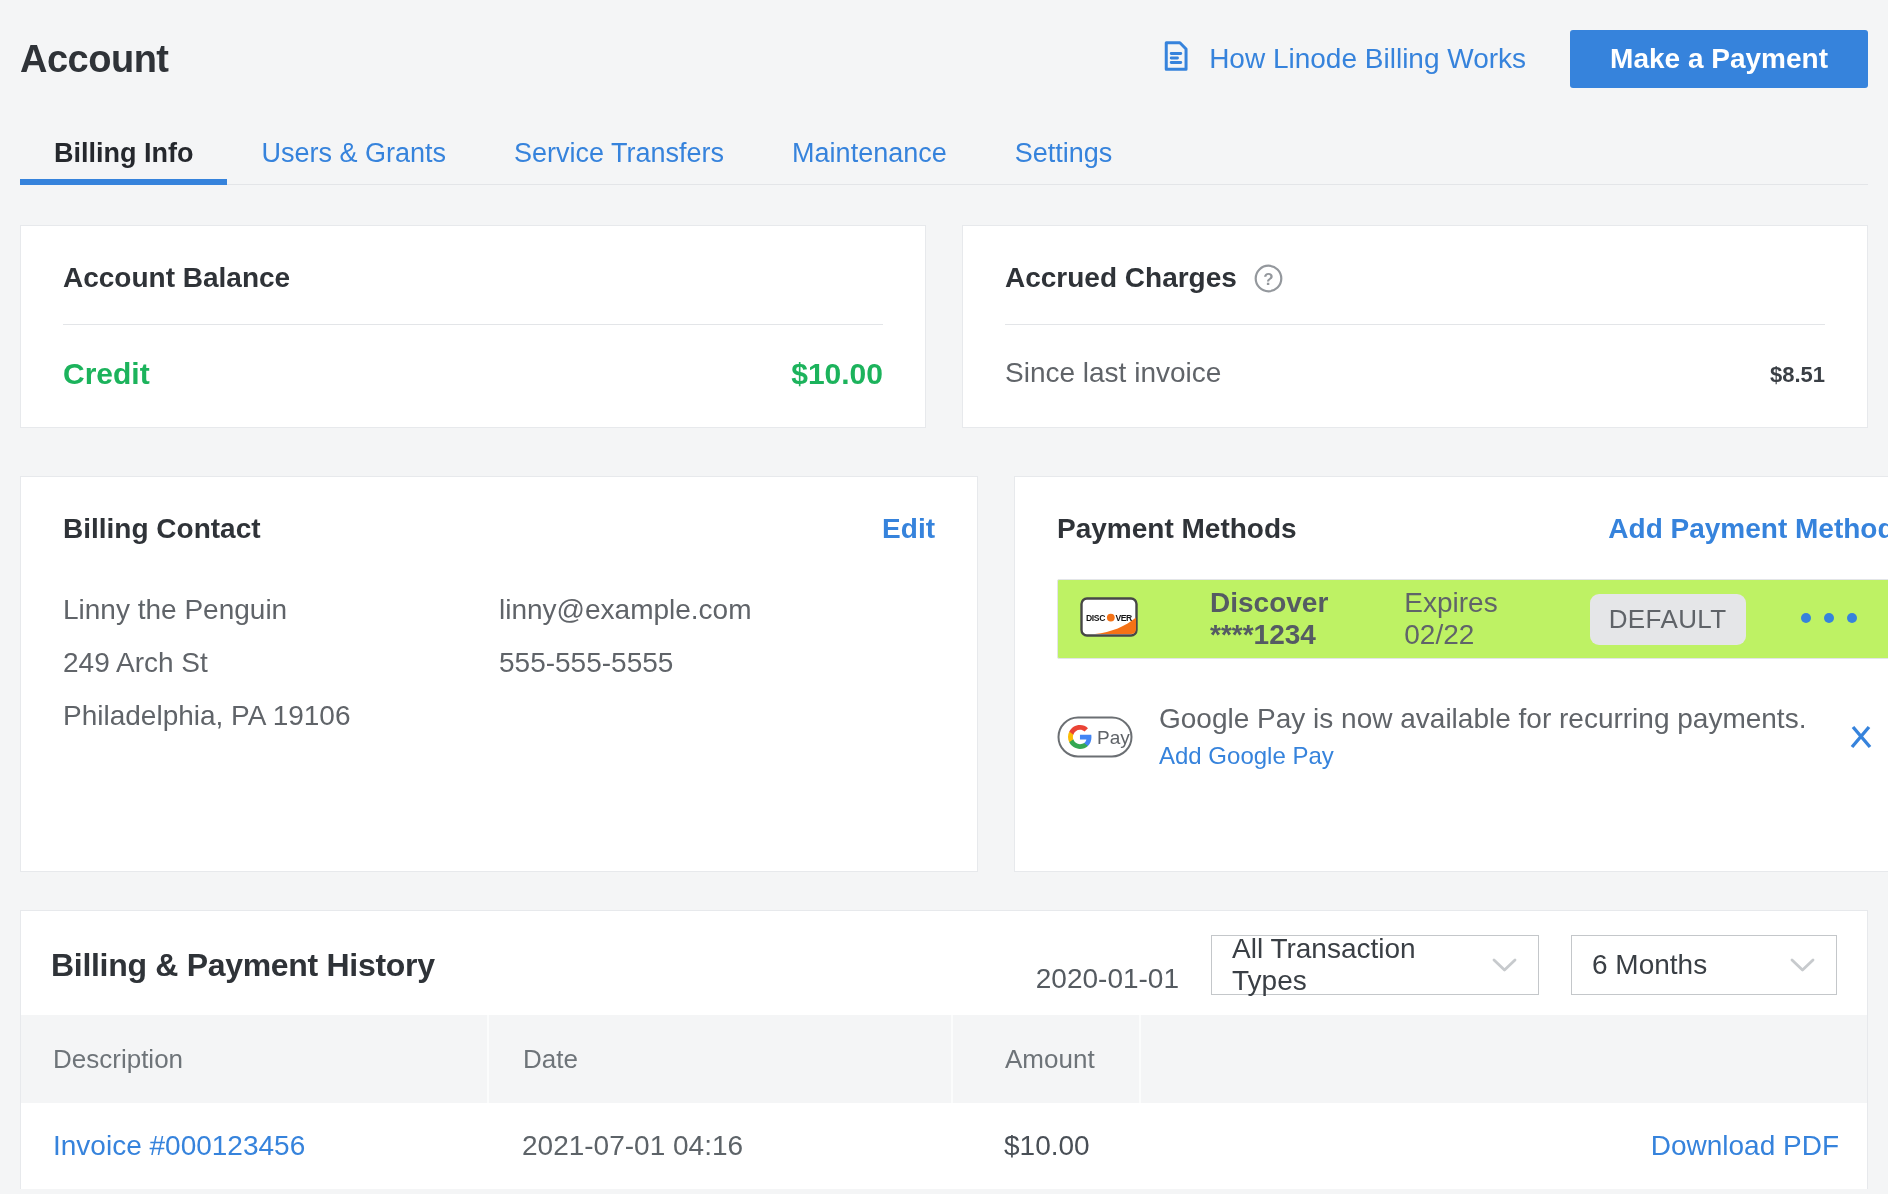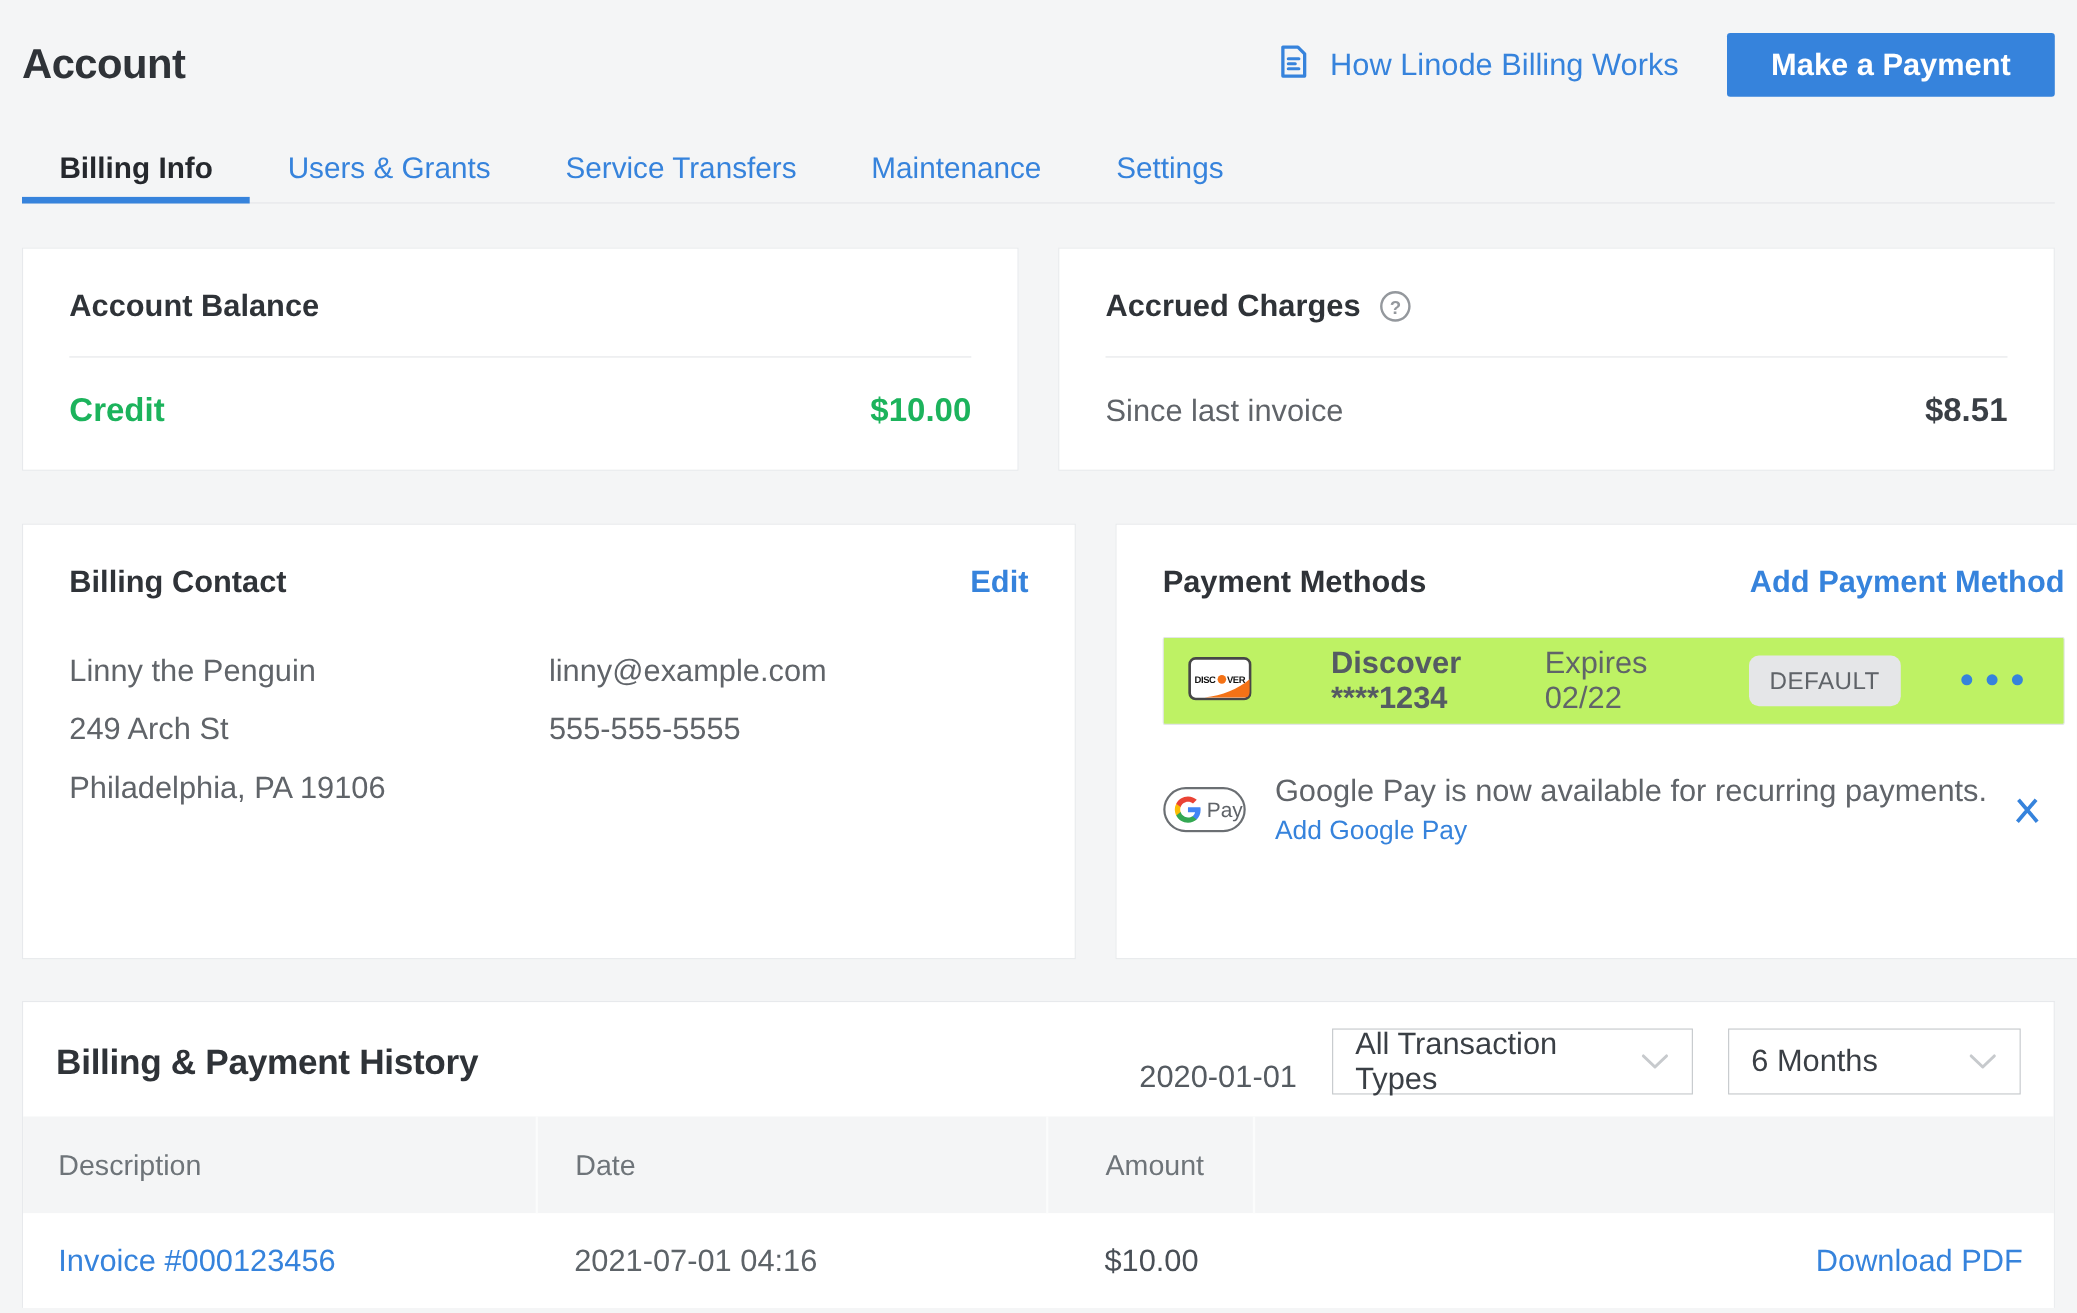--- a/index.html
+++ b/index.html
@@ -42,34 +42,34 @@
   .row2{margin-top:48px;}
   .card{background:#fff;border:1px solid var(--card-border);padding:36px 42px;}
   .card.tall{min-height:396px;}
   .card-h{display:flex;align-items:center;}
   .card-title{font-size:28px;font-weight:700;color:#2f3338;}
   .hdr-link{margin-left:auto;color:var(--blue);font-size:28px;font-weight:600;cursor:pointer;text-decoration:none;}
   .divider{height:1px;background:var(--divider);margin:30px 0 0;}
   .balance-row{display:flex;align-items:baseline;justify-content:space-between;margin-top:32px;}
   .credit-label,.credit-amount{font-size:30px;font-weight:700;color:var(--green);}
   .muted-label{font-size:28px;color:var(--gray);}
-  .charge-amount{font-size:30px;font-weight:600;color:#3a3f45;}
+  .charge-amount{font-size:22px;font-weight:600;color:#3a3f45;}
   .help-icon{margin-left:16px;display:inline-flex;cursor:pointer;}
 
   
   .contact-cols{display:flex;margin-top:48px;}
   .contact-col{width:436px;}
   .contact-col p{font-size:28px;color:var(--gray);margin:0 0 20px;line-height:33px;}
 
   
   .method-row{margin-top:34px;border:1px solid var(--divider);border-radius:2px;height:80px;
     display:flex;align-items:center;padding:0 30px 0 22px;background:#bef264;gap:48px;}
   .method-name{margin-left:24px;font-size:28px;font-weight:700;color:#555b63;}
   .method-expiry{margin-left:28px;font-size:28px;color:var(--gray);}
-  .default-chip{margin-left:44px;background:#e5e6e8;color:#5f6368;font-size:22px;
+  .default-chip{margin-left:44px;background:#e5e6e8;color:#5f6368;font-size:26px;
     letter-spacing:.4px;padding:10px 19px;border-radius:9px;}
   .dots-btn{margin-left:auto;background:none;border:none;cursor:pointer;display:flex;padding:6px;}
   .gpay-row{margin-top:42px;display:flex;align-items:center;}
   .gpay-text{margin-left:26px;}
   .gpay-msg{font-size:28px;color:var(--gray);line-height:35px;}
   .gpay-link{font-size:24px;color:var(--blue);font-weight:500;cursor:pointer;text-decoration:none;line-height:40px;display:inline-block;}
   .close-btn{margin-left:auto;margin-right:14px;background:none;border:none;cursor:pointer;display:flex;padding:4px;}
 
   
   .history-panel{margin-top:38px;background:#fff;border:1px solid var(--card-border);border-bottom:none;}

